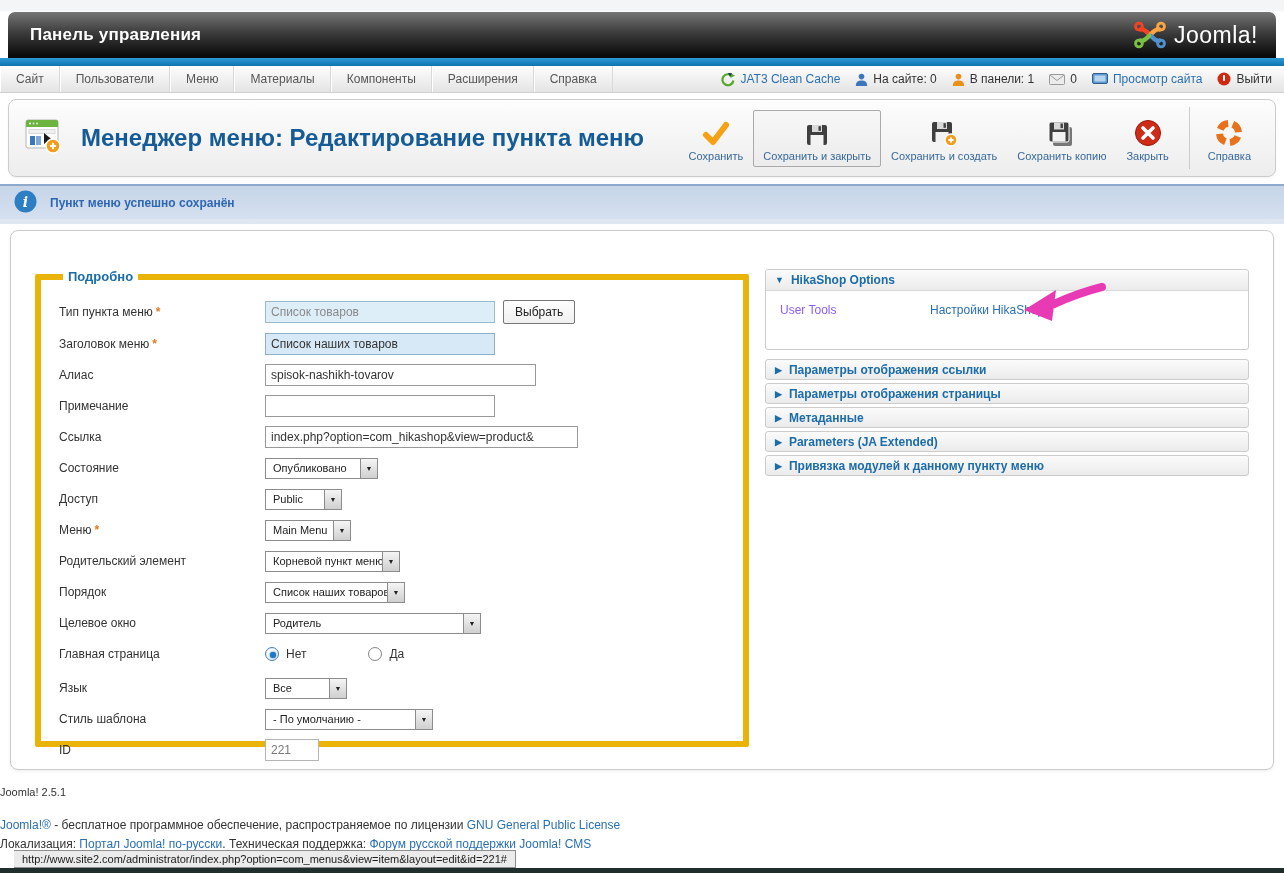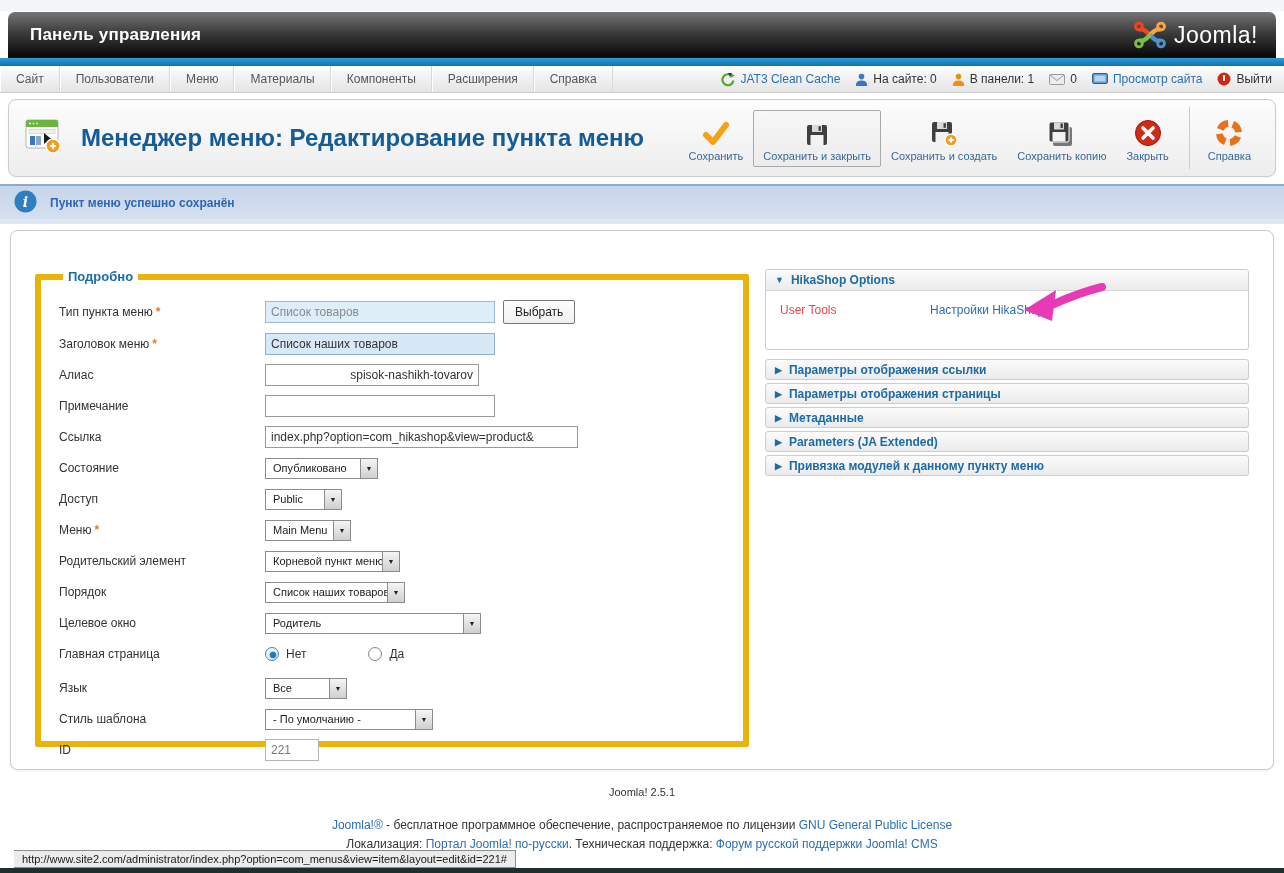--- a/index.html
+++ b/index.html
@@ -76,26 +76,26 @@
   
   .sidebar { margin-left:16px; flex:1; position:relative; }
   .panel { border:1px solid #ccc; border-radius:3px; background:#fff; margin-bottom:9px; }
   .panel-header { height:21px; display:flex; align-items:center; gap:7px; padding:0 9px;
     background:linear-gradient(#fbfbfb,#ebebeb); color:#1c6ca7; font-weight:bold; font-size:12px; cursor:pointer; }
   .panel .panel-header { border-bottom:1px solid #d8d8d8; border-radius:3px 3px 0 0; }
   .panel-header.collapsed { border:1px solid #ccc; border-radius:3px; margin-bottom:3px; }
   .tri { font-size:9px; color:#1c6ca7; }
   .panel-body { min-height:58px; padding:10px 0 0 14px; position:relative; }
   .panel-row { display:flex; align-items:flex-start; }
-  .panel-row-label { width:150px; color:#ef4444; font-size:12px; padding-top:2px; }
+  .panel-row-label { width:150px; color:#8b5cf6; font-size:12px; padding-top:2px; }
   .panel-link { color:#2a6fb0; font-size:12px; cursor:pointer; padding-top:2px; }
   .pink-arrow { position:absolute; left:252px; top:-12px; pointer-events:none; }
 
   
-  .footer { text-align:center; font-size:11px; color:#333; }
+  .footer { text-align:left; font-size:11px; color:#333; }
   .footer .version { margin-top:16px; }
   .footer .line1 { margin-top:20px; font-size:12px; }
   .footer .line2 { margin-top:5px; font-size:12px; }
   .footer a, .flink { color:#2a6fb0; text-decoration:none; cursor:pointer; }
 
   
   .status-tooltip { position:absolute; left:14px; bottom:5px; height:18px; display:flex; align-items:center;
     border:1px solid #8e8e8e; border-left:none; background:#ebebeb; padding:0 8px; font-size:11px; color:#1a1a1a; }
   .bottom-line { position:absolute; left:0; bottom:0; width:100%; height:5px; background:#1f2d2d; }
 </style>
@@ -321,21 +321,21 @@
         <button class="btn-plain">Выбрать</button>
       </div>
 
       <div class="form-row">
         <span class="form-label"><span>Заголовок меню</span><span class="req">*</span></span>
         <input class="txt blue" style="width: 230px;" value="Список наших товаров">
       </div>
 
       <div class="form-row">
         <span class="form-label">Алиас</span>
-        <input class="txt" style="width: 214px; text-align: right;" value="spisok-nashikh-tovarov">
+        <input class="txt" style="width: 271px;" value="spisok-nashikh-tovarov">
       </div>
 
       <div class="form-row">
         <span class="form-label">Примечание</span>
         <input class="txt" style="width: 230px;" value="">
       </div>
 
       <div class="form-row">
         <span class="form-label">Ссылка</span>
         <input class="txt" style="width: 313px;" value="index.php?option=com_hikashop&amp;view=product&amp;">

